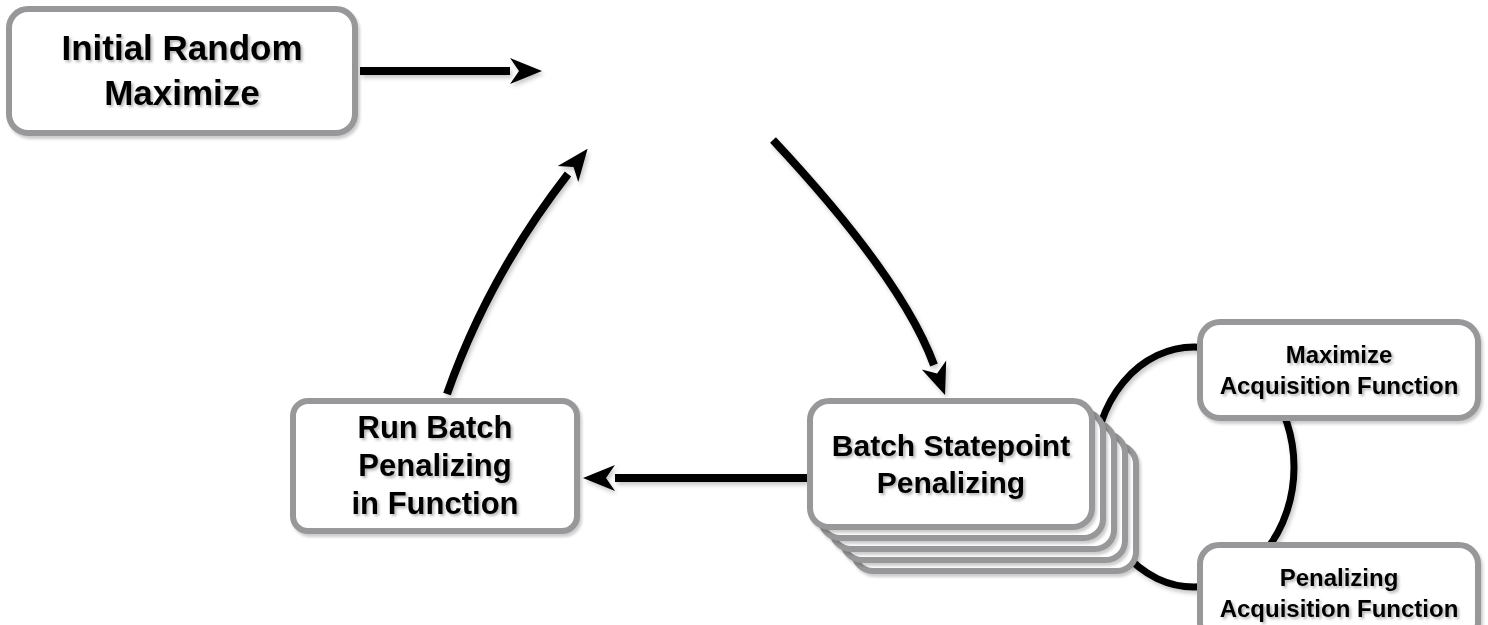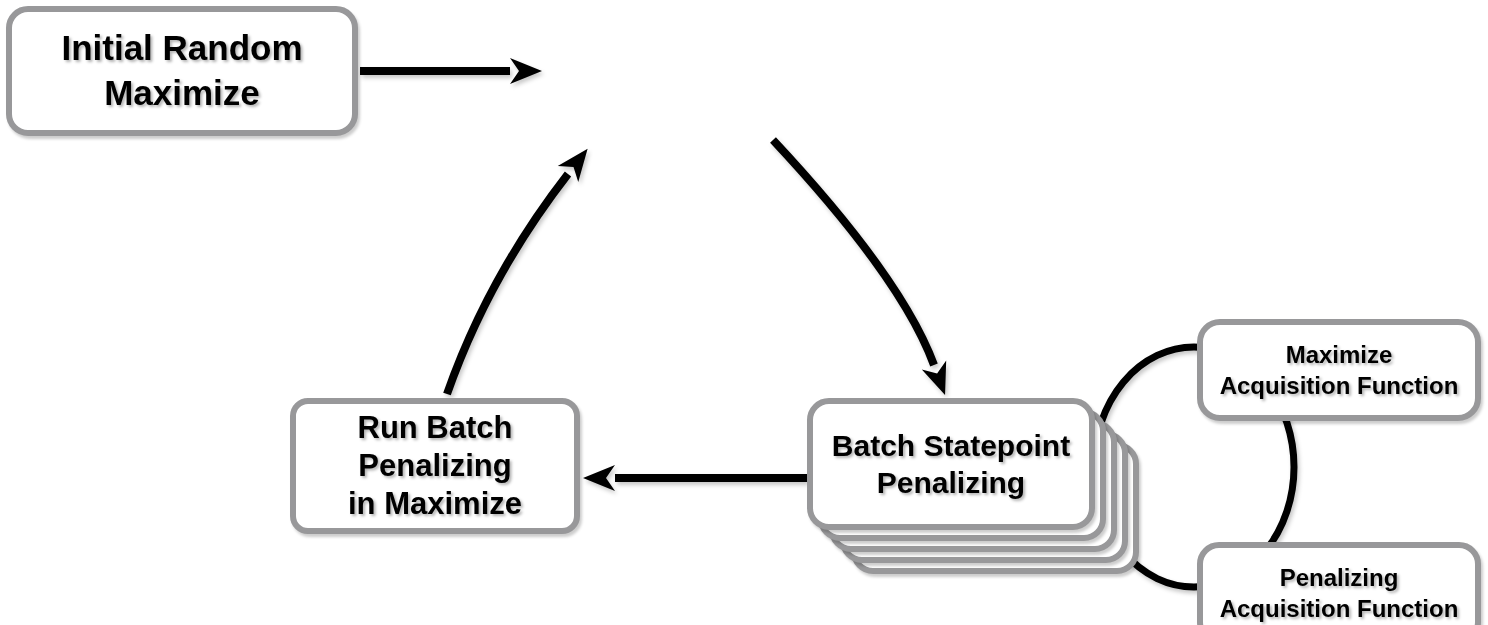--- a/index.html
+++ b/index.html
@@ -90,21 +90,21 @@
 
   <div class="node box-initial">
     <div>Initial Random</div>
     <div>Maximize</div>
   </div>
 
 
   <div class="node box-run">
     <div>Run Batch</div>
     <div>Penalizing</div>
-    <div>in Maximize</div>
+    <div>in Function</div>
   </div>
 
   <div class="stack">
     <div class="card g4"></div>
     <div class="card g3"></div>
     <div class="card g2"></div>
     <div class="card g1"></div>
     <div class="card front">
       <div>Batch Statepoint</div>
       <div>Penalizing</div>

